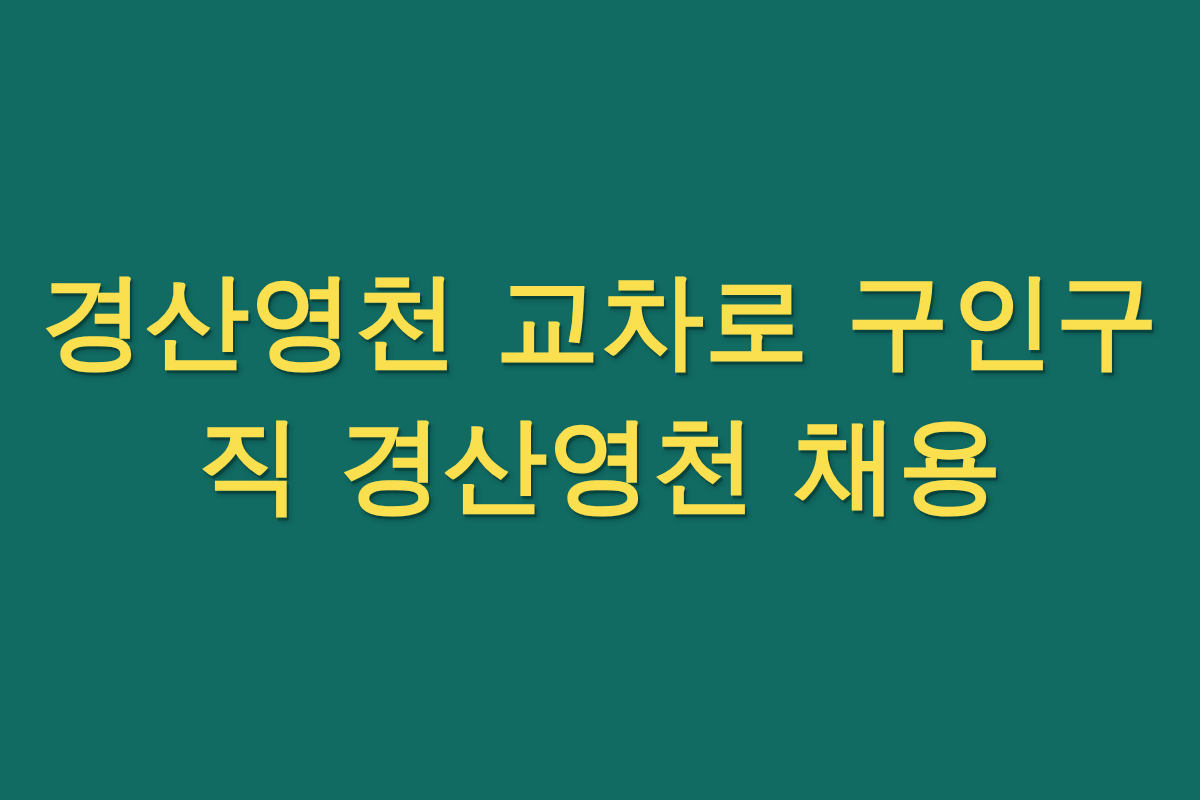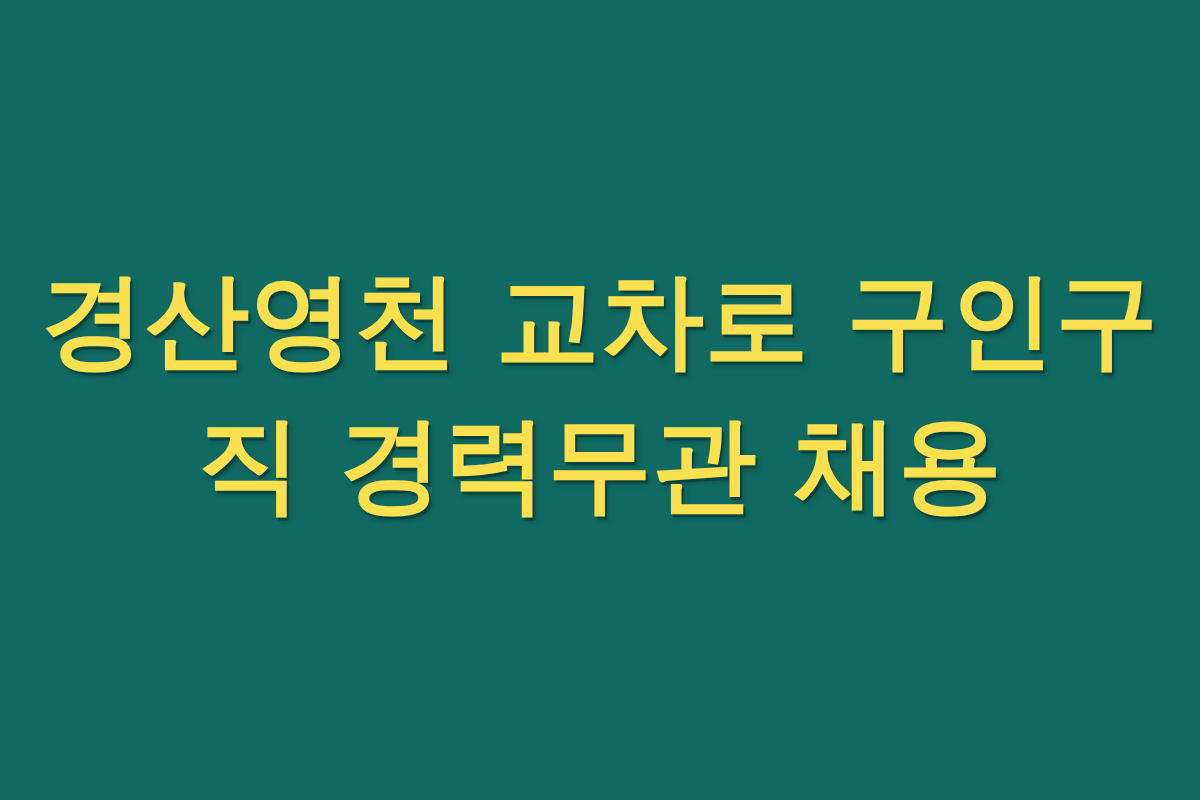--- a/index.html
+++ b/index.html
@@ -63,17 +63,17 @@
 </style>
 </head>
 <body>
 
 <div class="banner">
 
   <div class="headline">
 
     <span class="headline-line line-1">경산영천 교차로 구인구</span>
 
-    <span class="headline-line line-2">직 경력무관 채용</span>
+    <span class="headline-line line-2">직 경산영천 채용</span>
 
   </div>
 
 </div>
 
 </body></html>

